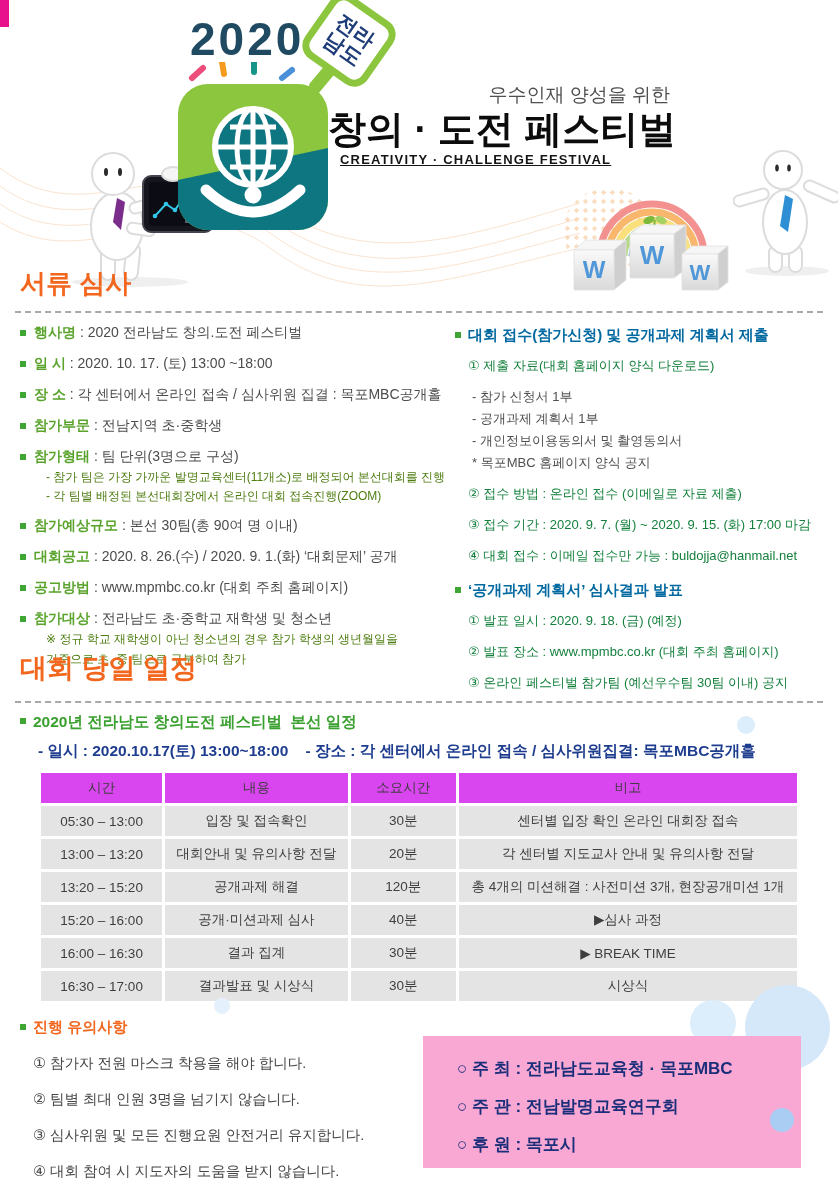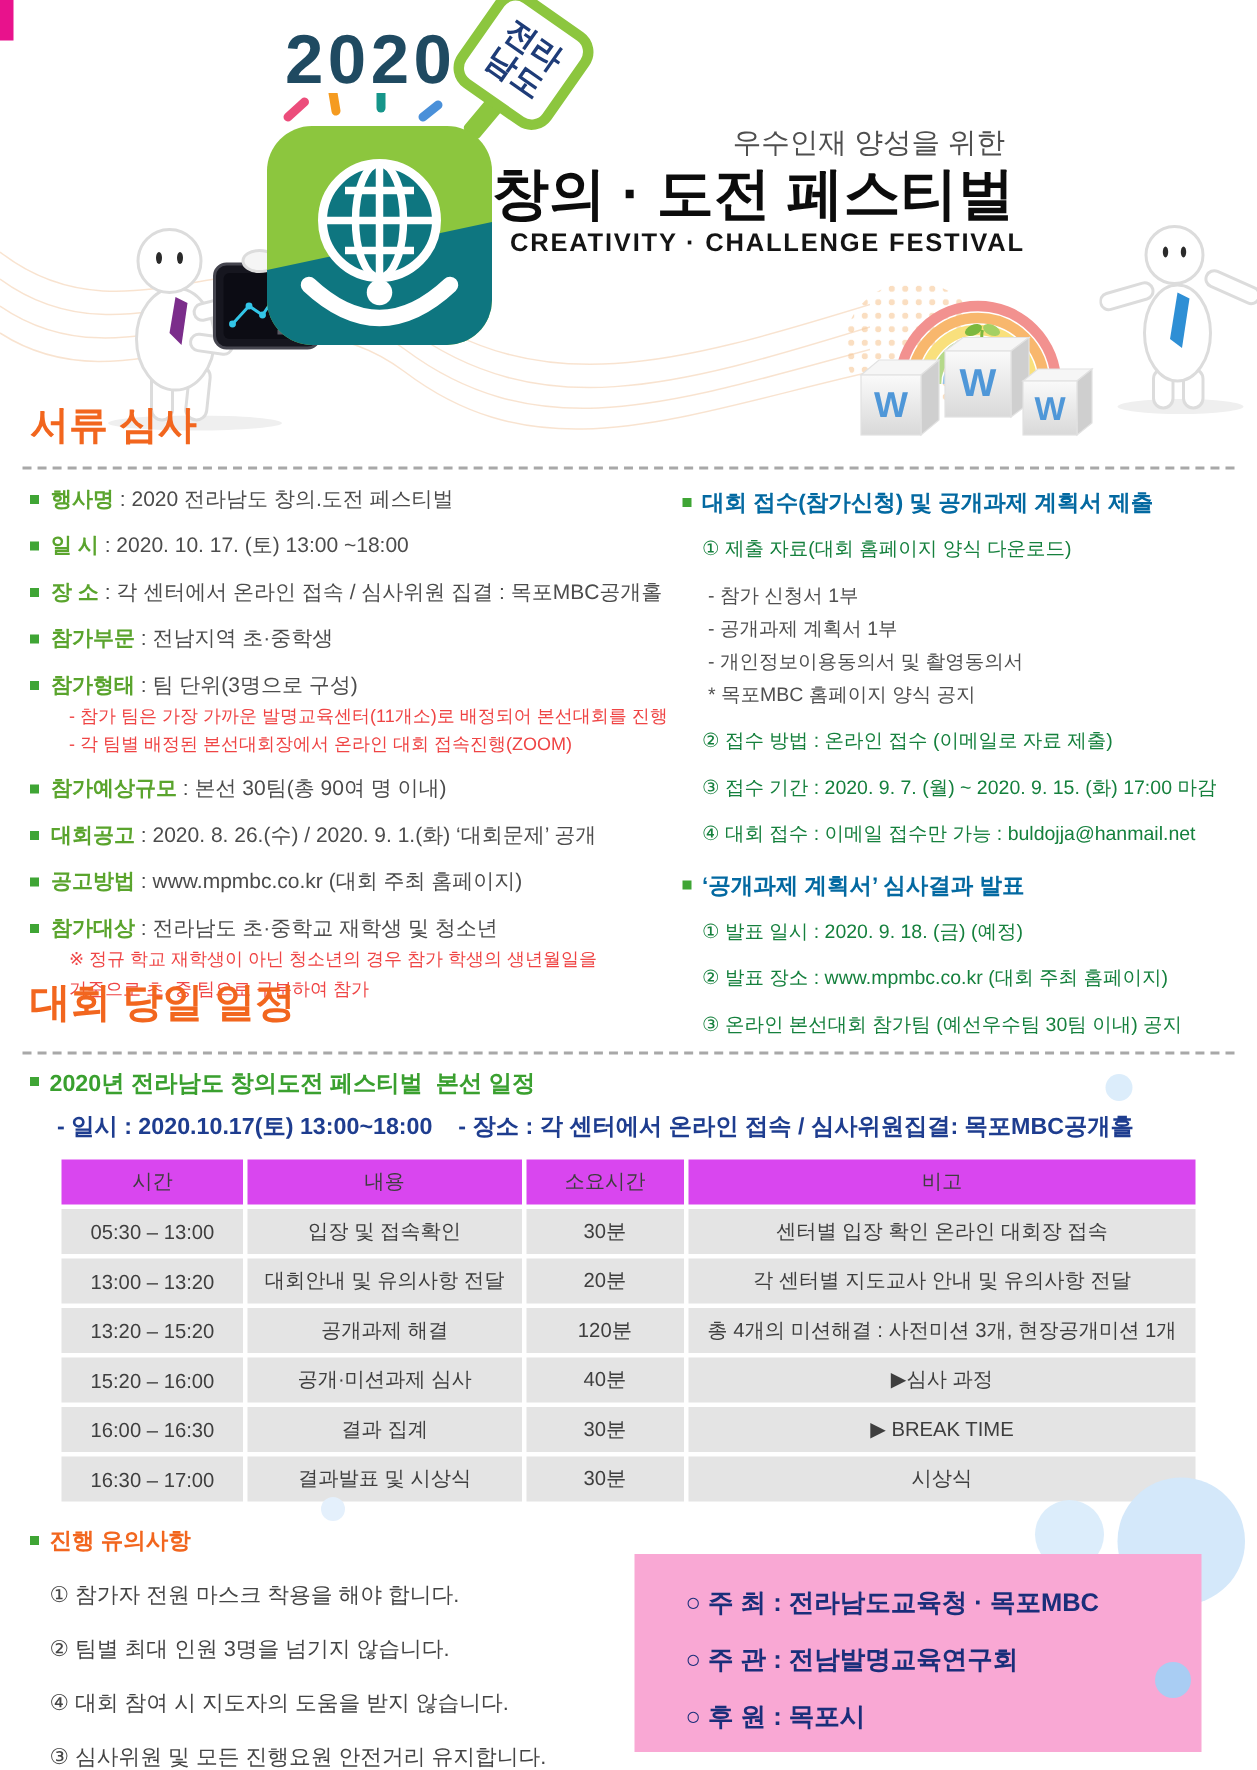--- a/index.html
+++ b/index.html
@@ -13,41 +13,41 @@
   .badge-stem{position:absolute;left:318px;top:58px;width:13px;height:36px;background:#8cc63e;
         border-radius:3px;transform:rotate(40deg);z-index:1;}
   .badge{position:absolute;left:311px;top:2px;width:62px;height:62px;border:7px solid #8cc63e;
         border-radius:16px;background:#fff;transform:rotate(35deg);z-index:4;
         display:flex;align-items:center;justify-content:center;}
   .badge-text{font-size:21px;font-weight:800;color:#1e3c78;line-height:1.05;text-align:center;}
   .logo{position:absolute;left:178px;top:62px;z-index:3;}
   .subtitle{position:absolute;left:420px;top:82px;width:250px;text-align:right;
         font-size:19px;color:#4f4f4f;z-index:4;}
   .title{position:absolute;left:328px;top:104px;font-size:38px;font-weight:900;color:#0c0c0c;z-index:4;}
-  .title-en{position:absolute;left:340px;top:152px;font-size:17px;font-weight:800;
-        letter-spacing:1.2px;color:#141414;z-index:4;}
+  .title-en{position:absolute;left:340px;top:152px;font-size:13px;font-weight:800;
+        letter-spacing:1.2px;color:#141414;z-index:4;text-decoration:underline;}
   .fig-left{position:absolute;left:45px;top:138px;z-index:2;}
   .fig-right{position:absolute;left:733px;top:142px;z-index:2;}
   .dots-swirl{position:absolute;left:563px;top:188px;width:92px;height:86px;border-radius:50%;
         background:radial-gradient(#f7c48f 32%,rgba(255,255,255,0) 36%) 0 0/9px 9px;opacity:.55;z-index:1;}
   .rainbow{position:absolute;left:592px;top:194px;z-index:1;}
   .cubes{position:absolute;left:560px;top:212px;z-index:2;}
   
   .h-orange{position:absolute;left:20px;font-weight:700;color:#f2661e;z-index:4;}
   .h1{top:266px;font-size:26px;}
   .h2{top:650px;font-size:27px;}
   .dash{position:absolute;left:15px;width:808px;height:0;border-top:2px dashed #a8a8a8;}
   .dash1{top:311px;} .dash2{top:701px;}
   
   .col-left{position:absolute;left:20px;top:324px;width:438px;}
   .col-right{position:absolute;left:455px;top:324px;width:383px;}
   .li-item{position:relative;padding-left:14px;margin-bottom:13px;font-size:14px;white-space:nowrap;}
   .li-item::before{content:"";position:absolute;left:0;top:6px;width:6px;height:6px;background:#3fa535;}
   .lbl{color:#5aa42d;font-weight:700;}
-  .sub{font-size:12px;color:#ef4444;margin:3px 0 0 12px;white-space:nowrap;line-height:1.35;}
+  .sub{font-size:12px;color:#4d7c0f;margin:3px 0 0 12px;white-space:nowrap;line-height:1.35;}
   .r-head{position:relative;padding-left:13px;margin:2px 0 12px 0;font-size:15px;font-weight:700;
         color:#0369a1;white-space:nowrap;}
   .r-head::before{content:"";position:absolute;left:0;top:6px;width:6px;height:6px;background:#3fa535;}
   .r-item{margin:0 0 13px 13px;font-size:13px;white-space:nowrap;color:#15803d;}
   .r-sub{font-size:13px;color:#4f4f4f;margin:4px 0 0 17px;white-space:nowrap;}
   .r-block{margin-bottom:16px;}
   
   .sub-green{position:absolute;left:20px;top:712px;padding-left:13px;font-size:15.5px;font-weight:700;
         color:#3aa02f;white-space:pre;}
   .sub-green::before{content:"";position:absolute;left:0;top:6px;width:6px;height:6px;background:#3fa535;}
@@ -236,21 +236,21 @@
       <div class="r-sub">- 개인정보이용동의서 및 촬영동의서</div>
       <div class="r-sub" style="margin-bottom:13px">*  목포MBC 홈페이지 양식 공지</div>
       <div class="r-item">② 접수 방법 : 온라인 접수 (이메일로 자료 제출)</div>
       <div class="r-item">③ 접수 기간 : 2020. 9. 7. (월) ~ 2020. 9. 15. (화) 17:00 마감</div>
       <div class="r-item">④ 대회 접수 : 이메일 접수만 가능 : buldojja@hanmail.net</div>
     </div>
     <div class="r-block">
       <div class="r-head">‘공개과제 계획서’ 심사결과 발표</div>
       <div class="r-item">① 발표 일시 : 2020. 9. 18. (금) (예정)</div>
       <div class="r-item">② 발표 장소 :  www.mpmbc.co.kr (대회 주최 홈페이지)</div>
-      <div class="r-item">③ 온라인 본선대회 참가팀 (예선우수팀 30팀 이내) 공지</div>
+      <div class="r-item">③ 온라인 페스티벌 참가팀 (예선우수팀 30팀 이내) 공지</div>
     </div>
   </div>
 
   <div class="h-orange h2">대회 당일 일정</div>
   <div class="dash dash2"></div>
   <div class="sub-green">2020년 전라남도 창의도전 페스티벌  본선 일정</div>
   <div class="info-navy">- 일시 : 2020.10.17(토) 13:00~18:00    - 장소 : 각 센터에서 온라인 접속 / 심사위원집결: 목포MBC공개홀</div>
 
   <table class="sched">
     <thead>
@@ -298,22 +298,22 @@
         <td>30분</td>
         <td>시상식</td>
       </tr>
     </tbody>
   </table>
 
   <div class="notes">
     <div class="notes-head">진행 유의사항</div>
     <div class="note">① 참가자 전원 마스크 착용을 해야 합니다.</div>
     <div class="note">② 팀별 최대 인원 3명을 넘기지 않습니다.</div>
+    <div class="note">③ 심사위원 및 모든 진행요원 안전거리 유지합니다.</div>
     <div class="note">④ 대회 참여 시 지도자의 도움을 받지 않습니다.</div>
-    <div class="note">③ 심사위원 및 모든 진행요원 안전거리 유지합니다.</div>
   </div>
 
   <div class="deco c1"></div>
   <div class="deco c2"></div>
   <div class="deco c4"></div>
   <div class="deco c5"></div>
 
   <div class="host-box">
     <div class="host">○ 주 최 : 전라남도교육청 · 목포MBC</div>
     <div class="host">○ 주 관 : 전남발명교육연구회</div>

